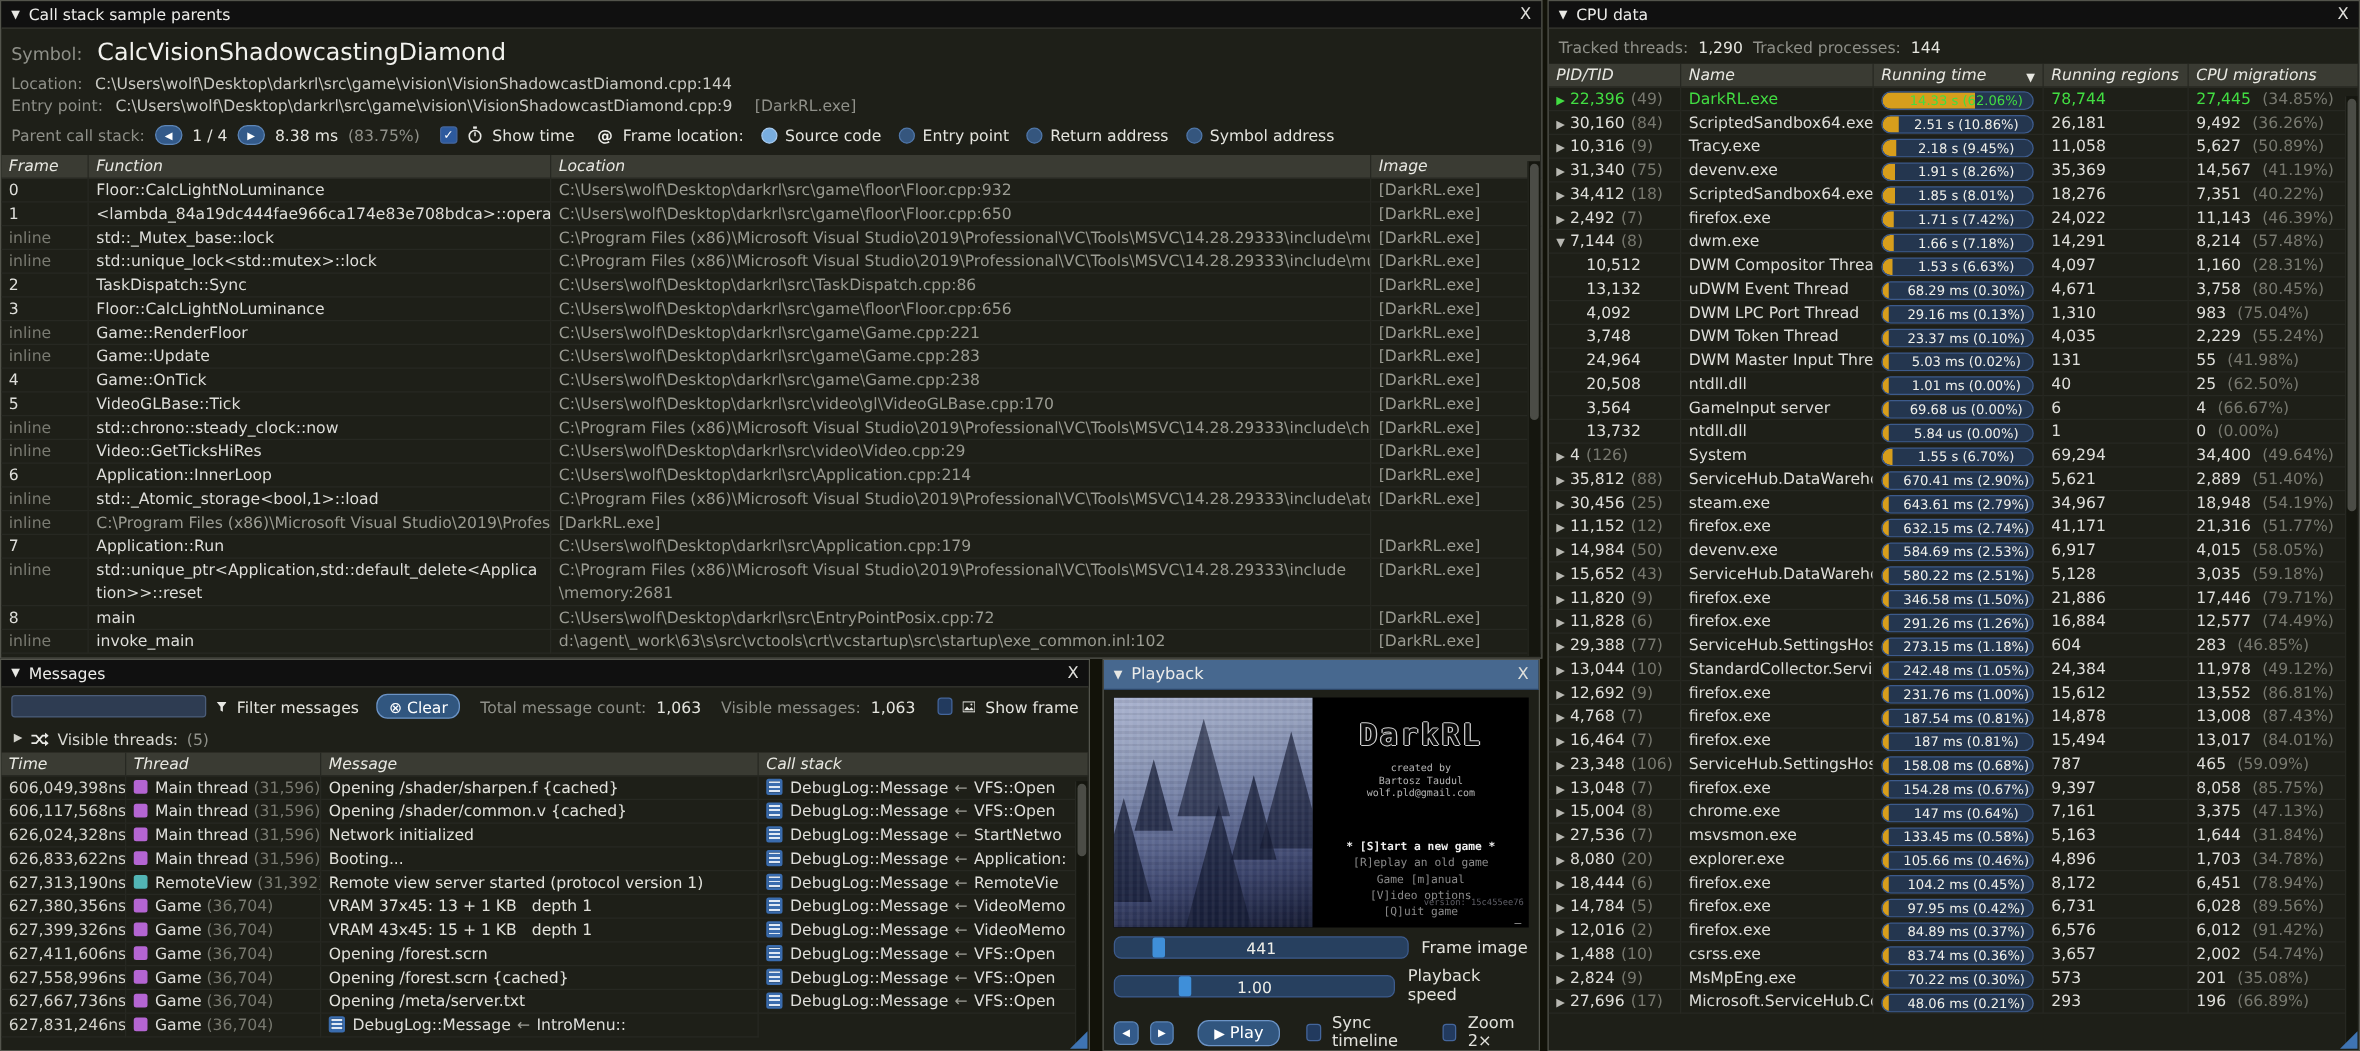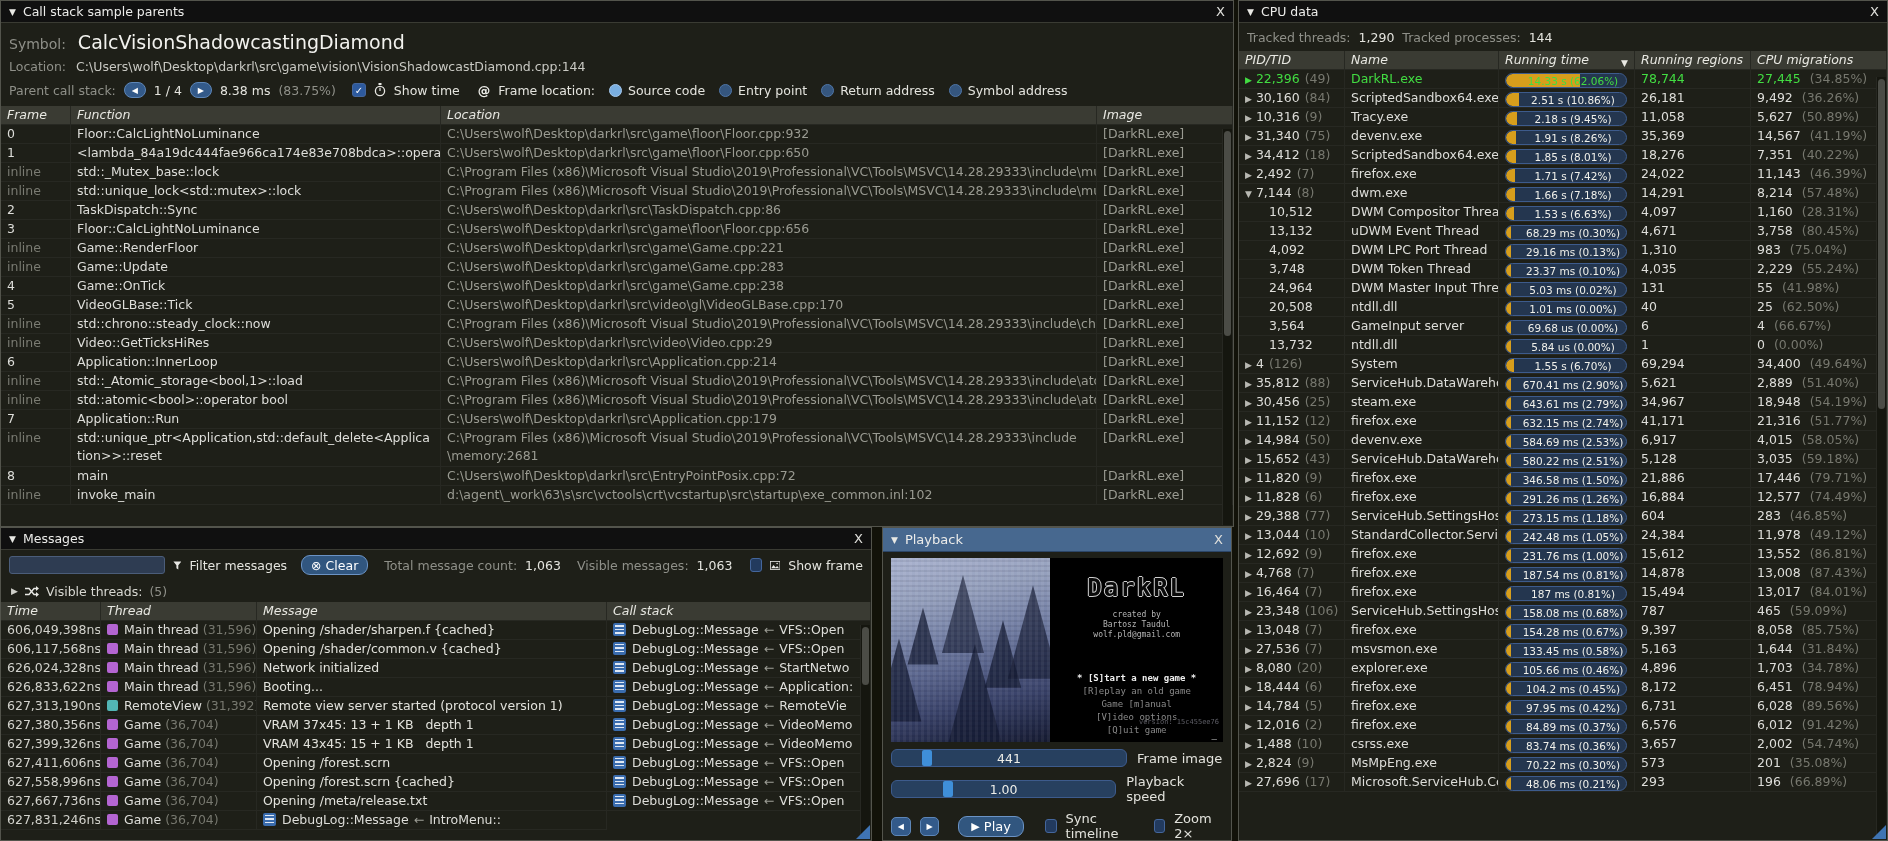--- a/index.html
+++ b/index.html
@@ -133,20 +133,25 @@
     </div>
     <div class="cs-head">
       <div class="sym-line">
         <span class="lab">Symbol:</span>
         <span class="sym">CalcVisionShadowcastingDiamond</span>
       </div>
       <div class="kv">
         <span class="lab">Location:</span>
         <span class="val">C:\Users\wolf\Desktop\darkrl\src\game\vision\VisionShadowcastDiamond.cpp:144</span>
       </div>
+      <div class="kv">
+        <span class="lab">Entry point:</span>
+        <span class="val">C:\Users\wolf\Desktop\darkrl\src\game\vision\VisionShadowcastDiamond.cpp:9</span>
+        <span class="lab img">[DarkRL.exe]</span>
+      </div>
       <div class="cs-toolbar">
         <span class="lab">Parent call stack:</span>
         <span class="nav-btn">◀</span>
         <span class="val">1 / 4</span>
         <span class="nav-btn">▶</span>
         <span class="val">8.38 ms</span>
         <span class="lab">(83.75%)</span>
         <span class="checkbox checked" style="margin-left:8px">✓</span>
         <svg class="icon" width="12" height="14" viewBox="0 0 12 14">
             <rect x="4.5" y="0" width="3" height="2" fill="#e8e8e4"></rect>
@@ -253,21 +258,20 @@
             <span class="c-img">[DarkRL.exe]</span>
           </div>
           <div class="cs-row">
             <span class="c-frame dim">inline</span>
             <span class="c-func">std::_Atomic_storage&lt;bool,1&gt;::load</span>
             <span class="c-loc">C:\Program Files (x86)\Microsoft Visual Studio\2019\Professional\VC\Tools\MSVC\14.28.29333\include\atomic:676</span>
             <span class="c-img">[DarkRL.exe]</span>
           </div>
           <div class="cs-row">
             <span class="c-frame dim">inline</span>
-            <span class="c-func">std::atomic&lt;bool&gt;::operator bool</span>
             <span class="c-loc">C:\Program Files (x86)\Microsoft Visual Studio\2019\Professional\VC\Tools\MSVC\14.28.29333\include\atomic:2317</span>
             <span class="c-img">[DarkRL.exe]</span>
           </div>
           <div class="cs-row">
             <span class="c-frame">7</span>
             <span class="c-func">Application::Run</span>
             <span class="c-loc">C:\Users\wolf\Desktop\darkrl\src\Application.cpp:179</span>
             <span class="c-img">[DarkRL.exe]</span>
           </div>
           <div class="cs-row wrap">
@@ -392,21 +396,21 @@
           </div>
           <div class="msg-row">
             <span class="m-time">627,558,996ns</span>
             <span class="m-thread"><span class="swatch" style="background: rgb(180, 101, 210);"></span><span>Game </span><span class="cnt">(36,704)</span></span>
             <span class="m-msg">Opening /forest.scrn {cached}</span>
             <span class="m-cs"><span class="cs-icon"></span><span>DebugLog::Message</span><span class="larr">←</span><span>VFS::Open</span></span>
           </div>
           <div class="msg-row">
             <span class="m-time">627,667,736ns</span>
             <span class="m-thread"><span class="swatch" style="background: rgb(180, 101, 210);"></span><span>Game </span><span class="cnt">(36,704)</span></span>
-            <span class="m-msg">Opening /meta/release.txt</span>
+            <span class="m-msg">Opening /meta/server.txt</span>
             <span class="m-cs"><span class="cs-icon"></span><span>DebugLog::Message</span><span class="larr">←</span><span>VFS::Open</span></span>
           </div>
           <div class="msg-row">
             <span class="m-time">627,831,246ns</span>
             <span class="m-thread"><span class="swatch" style="background: rgb(180, 101, 210);"></span><span>Game </span><span class="cnt">(36,704)</span></span>
             <span class="m-cs"><span class="cs-icon"></span><span>DebugLog::Message</span><span class="larr">←</span><span>IntroMenu::</span></span>
           </div>
         </div>
     </div>
     <div class="vscroll" style="right:1px; top:97px; bottom:1px;">
@@ -705,20 +709,27 @@
             <span class="c-mig">465<span class="pct"> (59.09%)</span></span>
           </div>
           <div class="cpu-row">
             <span class="c-pid"><span class="p-arrow">▶</span><span>13,048</span><span class="cnt">(7)</span></span>
             <span class="c-name">firefox.exe</span>
             <span class="c-time"><span class="pill"><span class="fill" style="width: 5px;"></span><span class="ptext">154.28 ms (0.67%)</span></span></span>
             <span class="c-reg">9,397</span>
             <span class="c-mig">8,058<span class="pct"> (85.75%)</span></span>
           </div>
           <div class="cpu-row">
+            <span class="c-pid"><span class="p-arrow">▶</span><span>15,004</span><span class="cnt">(8)</span></span>
+            <span class="c-name">chrome.exe</span>
+            <span class="c-time"><span class="pill"><span class="fill" style="width: 5px;"></span><span class="ptext">147 ms (0.64%)</span></span></span>
+            <span class="c-reg">7,161</span>
+            <span class="c-mig">3,375<span class="pct"> (47.13%)</span></span>
+          </div>
+          <div class="cpu-row">
             <span class="c-pid"><span class="p-arrow">▶</span><span>27,536</span><span class="cnt">(7)</span></span>
             <span class="c-name">msvsmon.exe</span>
             <span class="c-time"><span class="pill"><span class="fill" style="width: 5px;"></span><span class="ptext">133.45 ms (0.58%)</span></span></span>
             <span class="c-reg">5,163</span>
             <span class="c-mig">1,644<span class="pct"> (31.84%)</span></span>
           </div>
           <div class="cpu-row">
             <span class="c-pid"><span class="p-arrow">▶</span><span>8,080</span><span class="cnt">(20)</span></span>
             <span class="c-name">explorer.exe</span>
             <span class="c-time"><span class="pill"><span class="fill" style="width: 5px;"></span><span class="ptext">105.66 ms (0.46%)</span></span></span>

